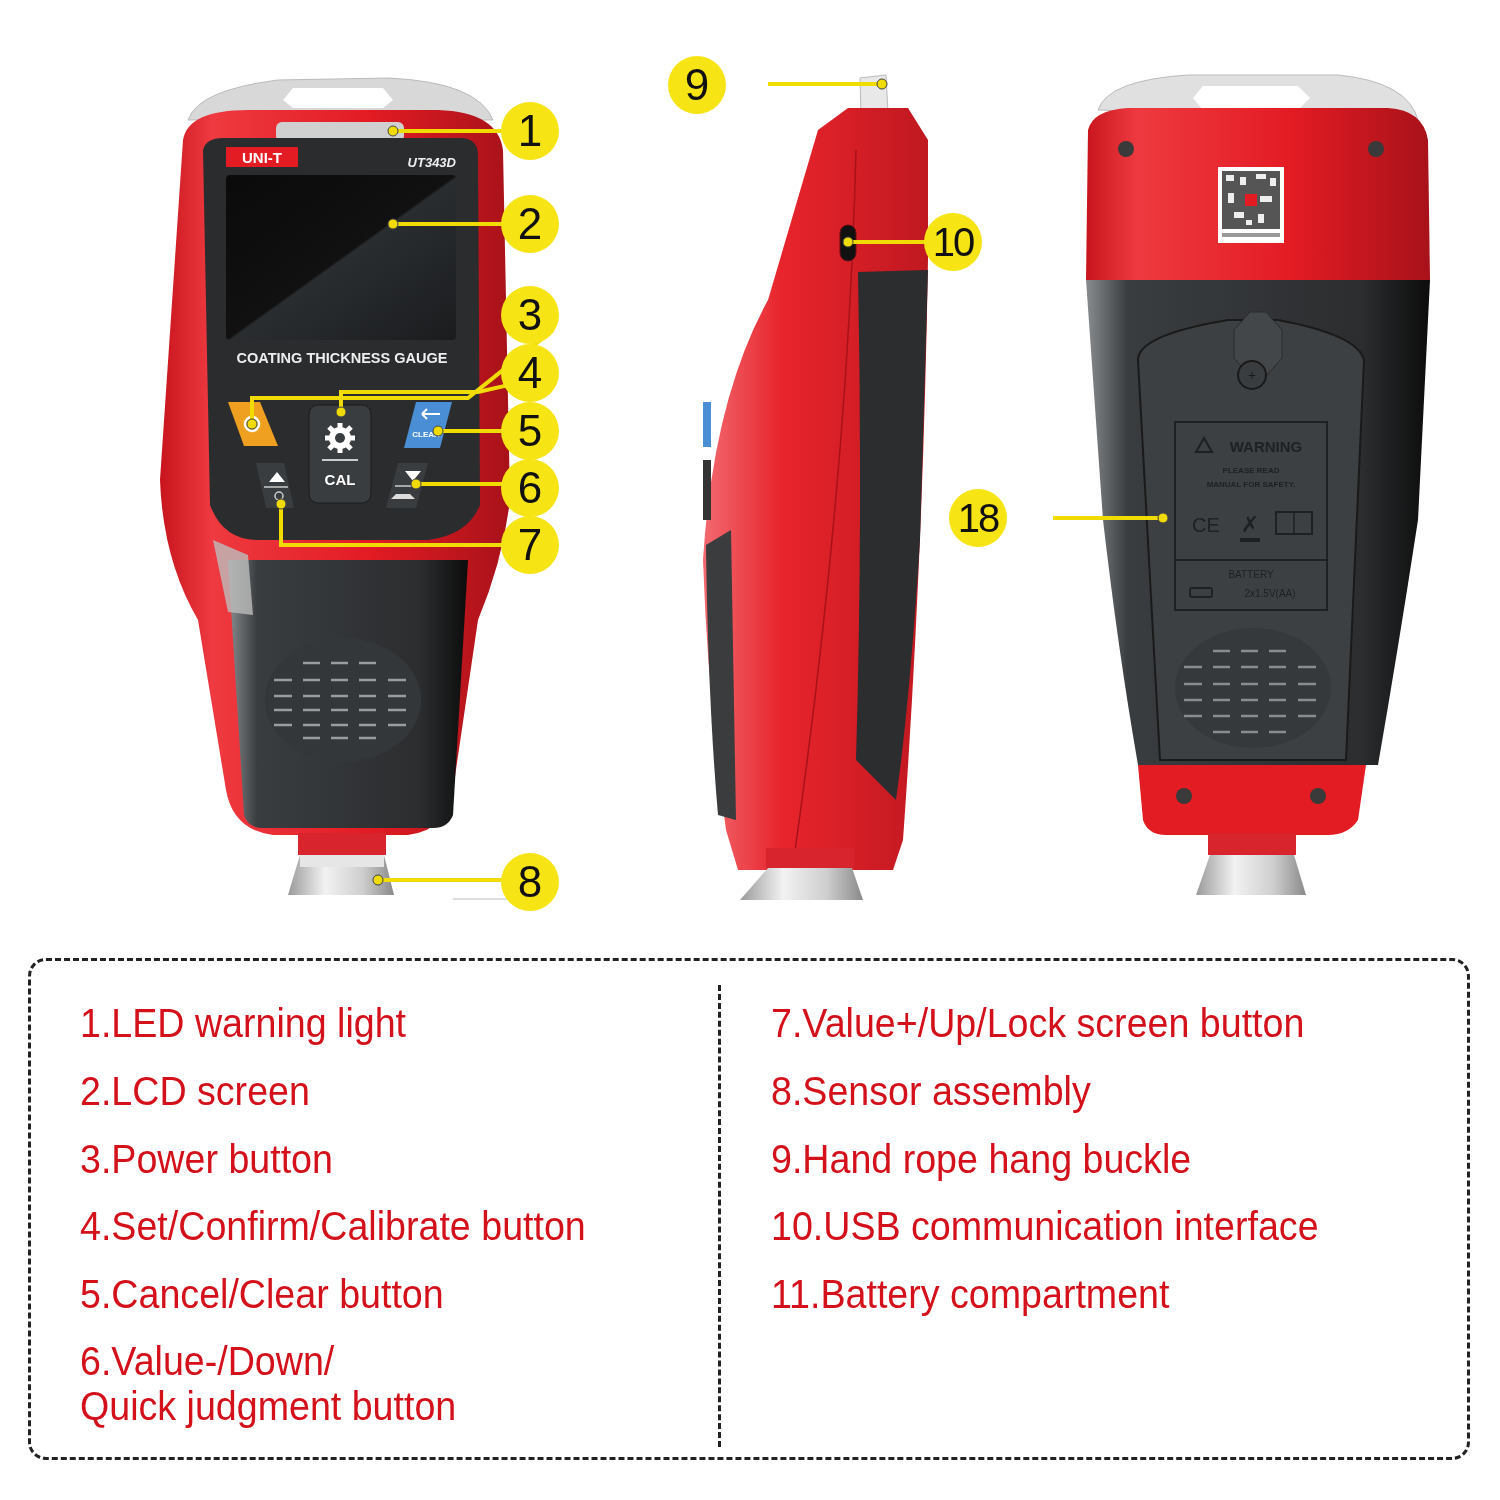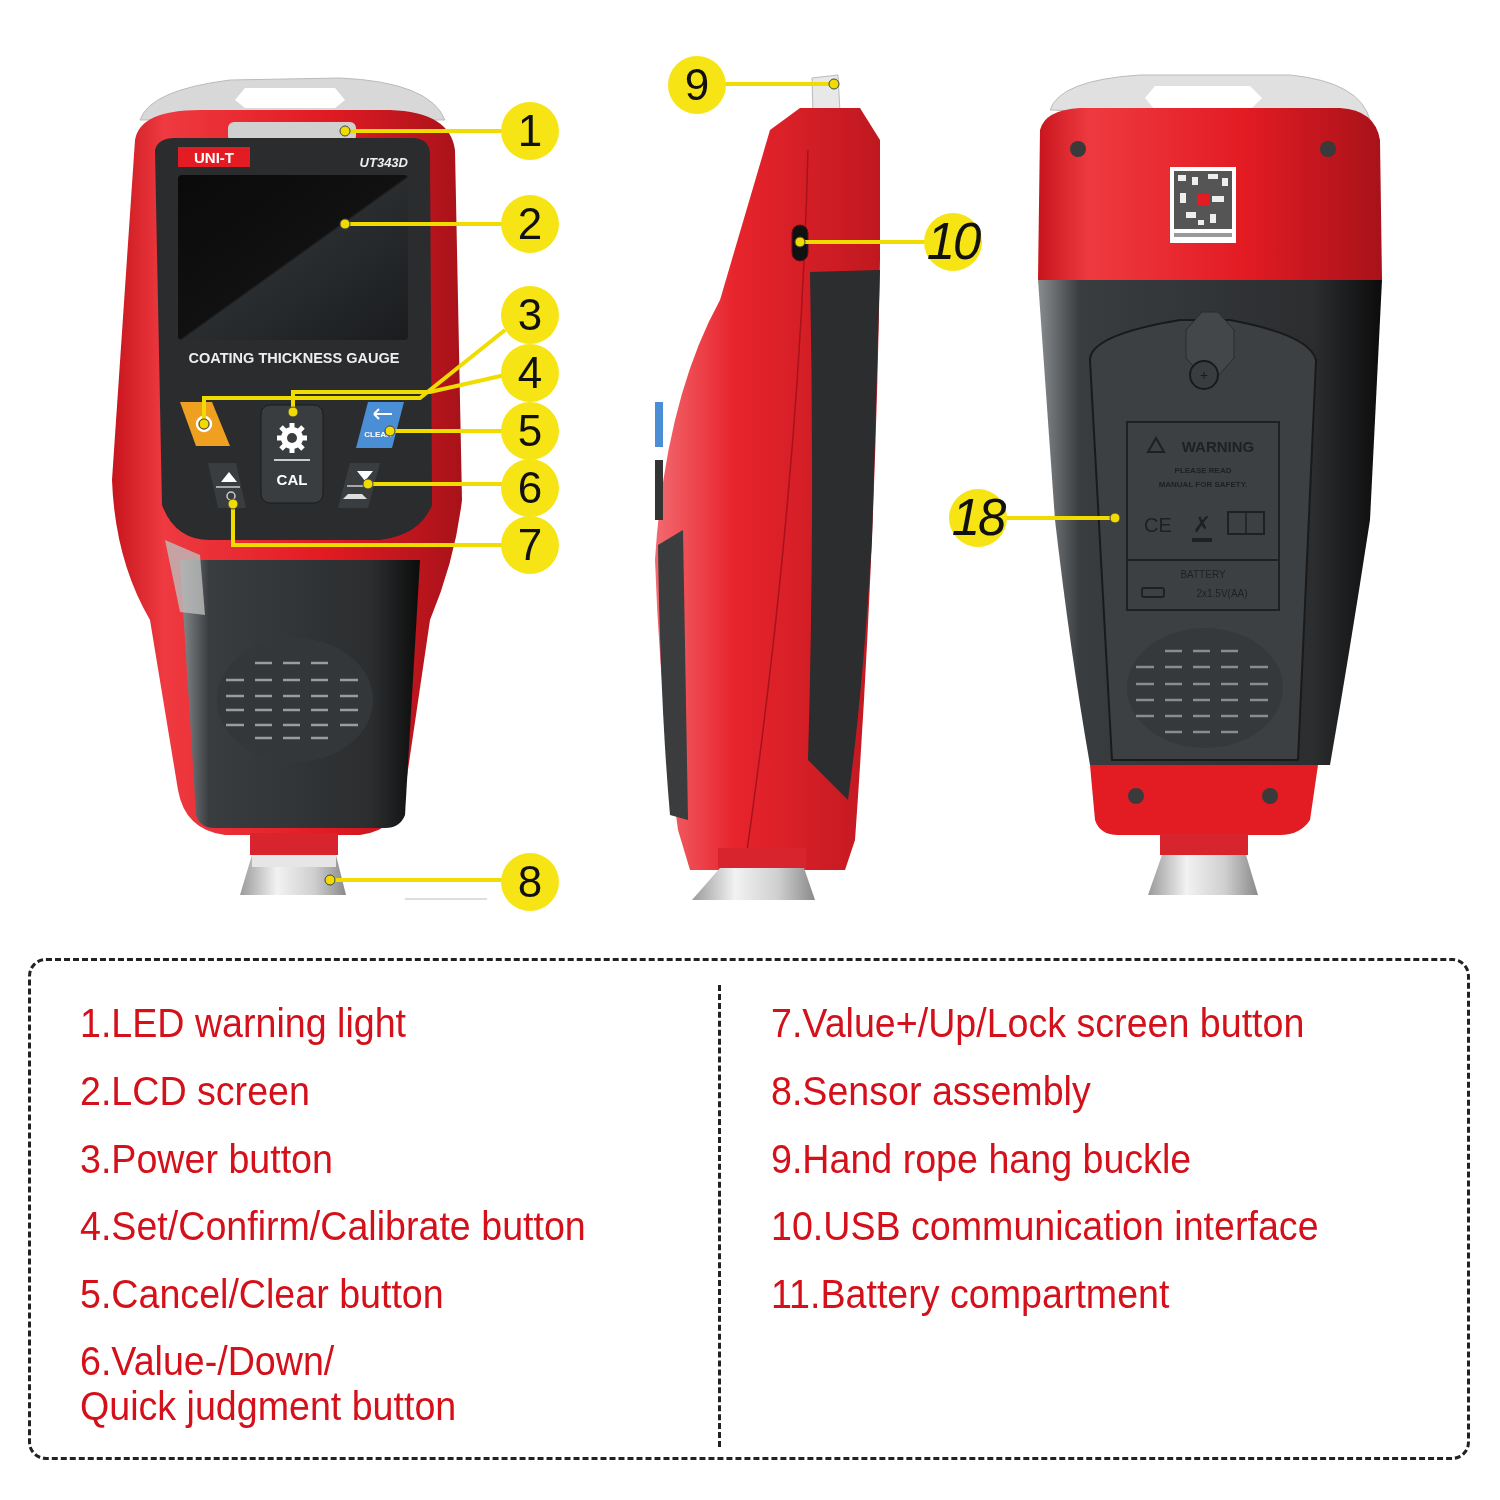--- a/index.html
+++ b/index.html
@@ -1,20 +1,20 @@
 <!DOCTYPE html>
 <html><head>
 <meta charset="utf-8">
 <style>
   html,body{margin:0;padding:0;background:#fff;}
   body{width:1500px;height:1500px;position:relative;overflow:hidden;font-family:"Liberation Sans",sans-serif;}
-  .stage{position:absolute;left:0;top:0;width:1196px;height:940px;}
+  .stage{position:absolute;left:0;top:0;width:1196px;height:940px;padding-left:48px;}
   svg{display:block;}
   .callout{position:absolute;width:58px;height:58px;border-radius:50%;background:#f7e414;color:#111;font-family:"Liberation Sans",sans-serif;font-size:44px;line-height:58px;text-align:center;}
-  .callout.two{font-size:51px;letter-spacing:-2px;font-style:italic;}
+  .callout.two{font-size:40px;letter-spacing:-2px;}
   .legend-box{position:absolute;left:28px;top:958px;width:1442px;height:502px;border:3px dashed #222;border-radius:18px;box-sizing:border-box;}
   .divider{position:absolute;left:718px;top:985px;width:0;height:462px;border-left:3px dashed #222;}
   .leg-item{position:absolute;color:#d4101a;font-size:40px;line-height:46px;white-space:nowrap;font-family:"Liberation Sans",sans-serif;transform:scaleX(0.94);transform-origin:left top;}
   .t-label{font-family:"Liberation Sans",sans-serif;font-weight:bold;}
 </style>
 </head>
 <body>
 
 <div class="stage">
 <svg width="1500" height="940" viewBox="0 0 1500 940">

